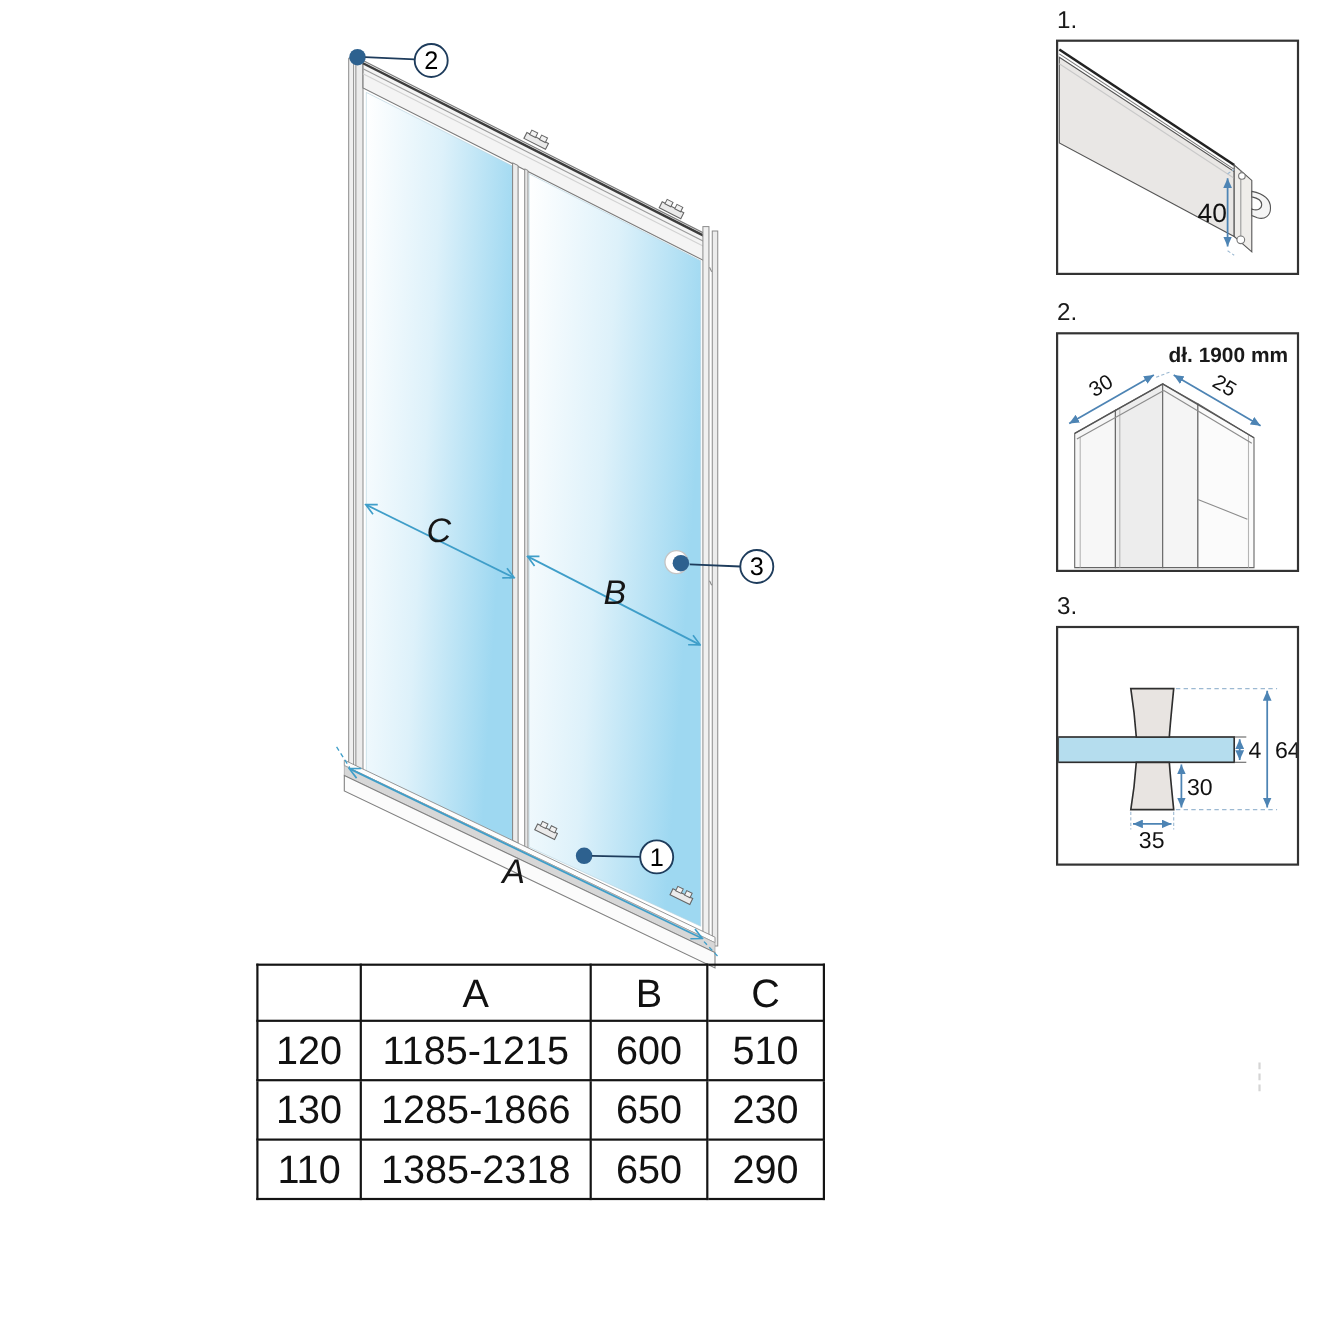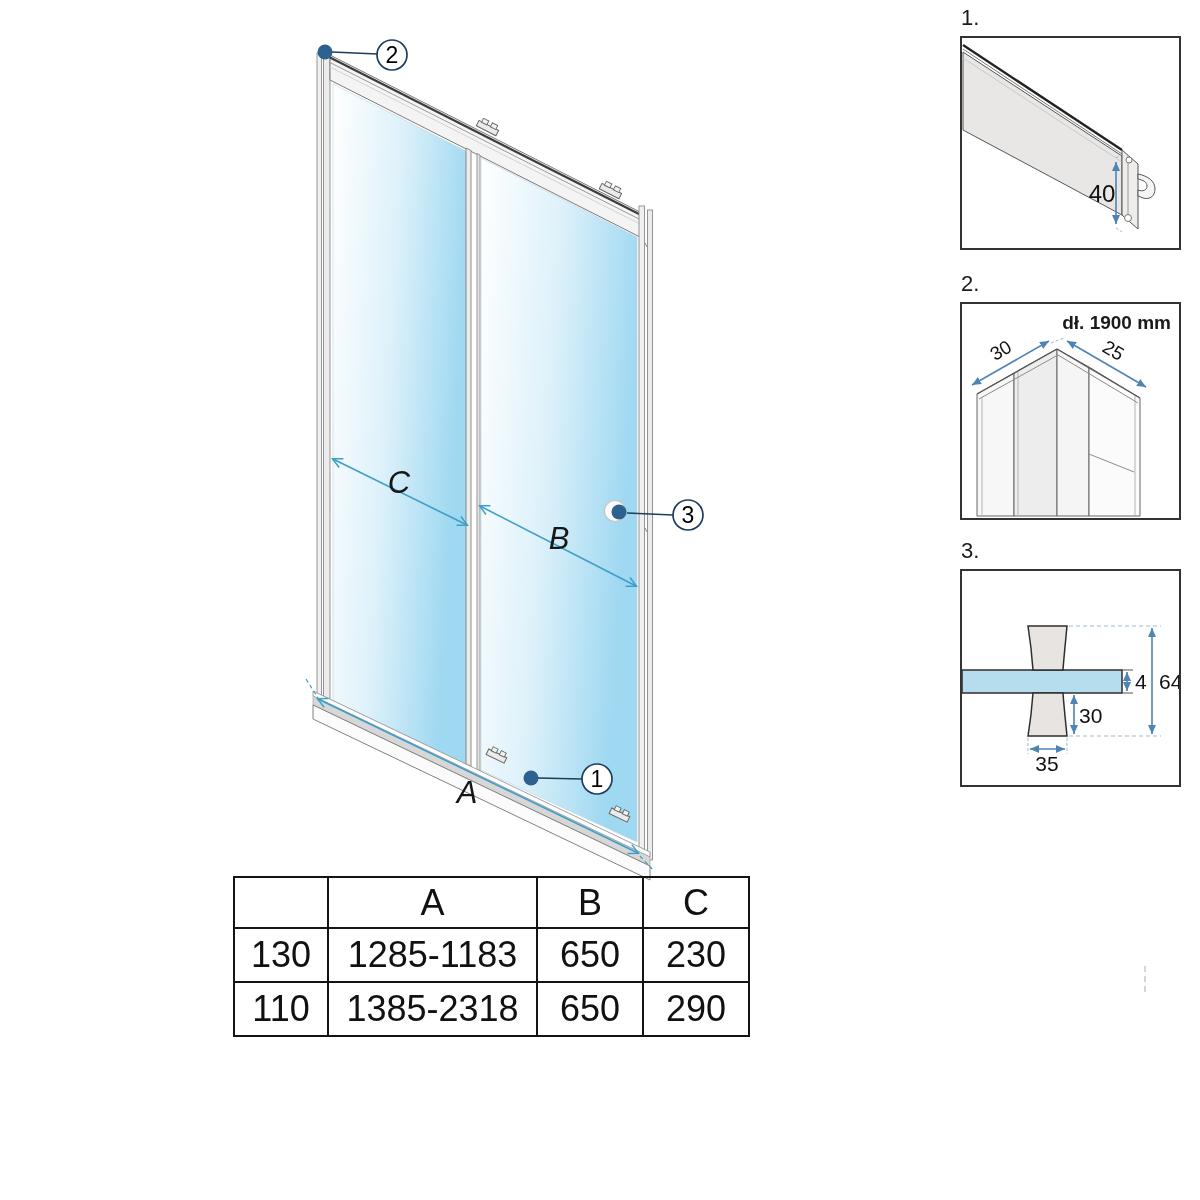--- a/index.html
+++ b/index.html
@@ -240,22 +240,28 @@
 
   <table class="size-table">
     <tbody>
         <tr class="h-row">
           <td class="c0"></td>
           <td class="c1">A</td>
           <td class="c2">B</td>
           <td class="c3">C</td>
         </tr>
         <tr class="d-row">
+          <td class="c0">120</td>
+          <td class="c1">1185-1215</td>
+          <td class="c2">600</td>
+          <td class="c3">510</td>
+        </tr>
+        <tr class="d-row">
           <td class="c0">130</td>
-          <td class="c1">1285-1183</td>
+          <td class="c1">1285-1866</td>
           <td class="c2">650</td>
           <td class="c3">230</td>
         </tr>
         <tr class="d-row">
           <td class="c0">110</td>
           <td class="c1">1385-2318</td>
           <td class="c2">650</td>
           <td class="c3">290</td>
         </tr>
       </tbody>

